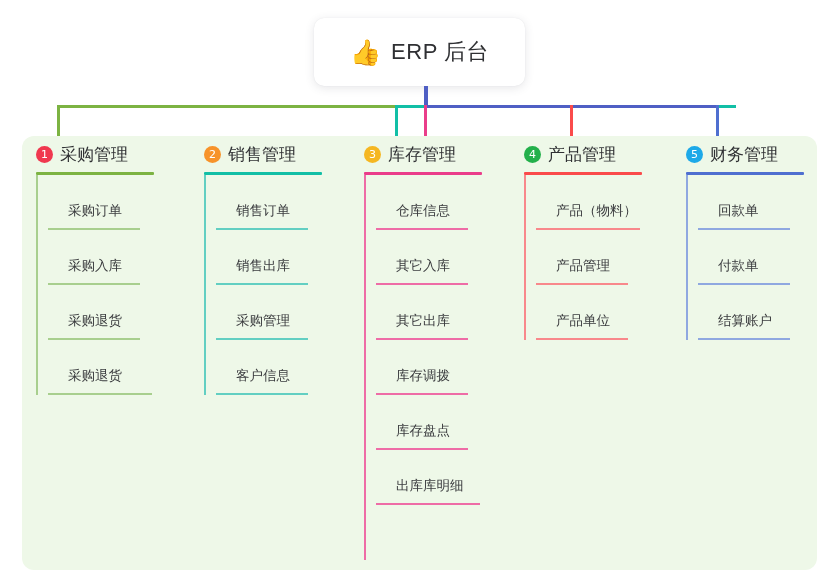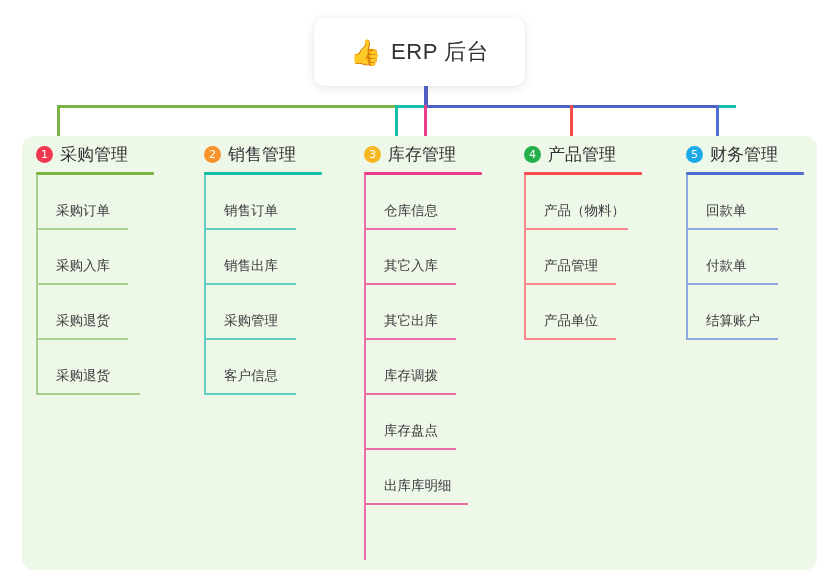--- a/index.html
+++ b/index.html
@@ -126,21 +126,21 @@
   }
   .spine {
     position: absolute;
     left: 0;
     top: 0;
     width: 2px;
   }
   .leaf {
     position: relative;
     height: 55px;
-    margin-left: 0;
+    margin-left: 12px;
     box-sizing: border-box;
   }
   .leaf-label {
     position: absolute;
     left: 20px;
     bottom: 10px;
     font-size: 13.5px;
     color: #3a3b3e;
     white-space: nowrap;
   }

